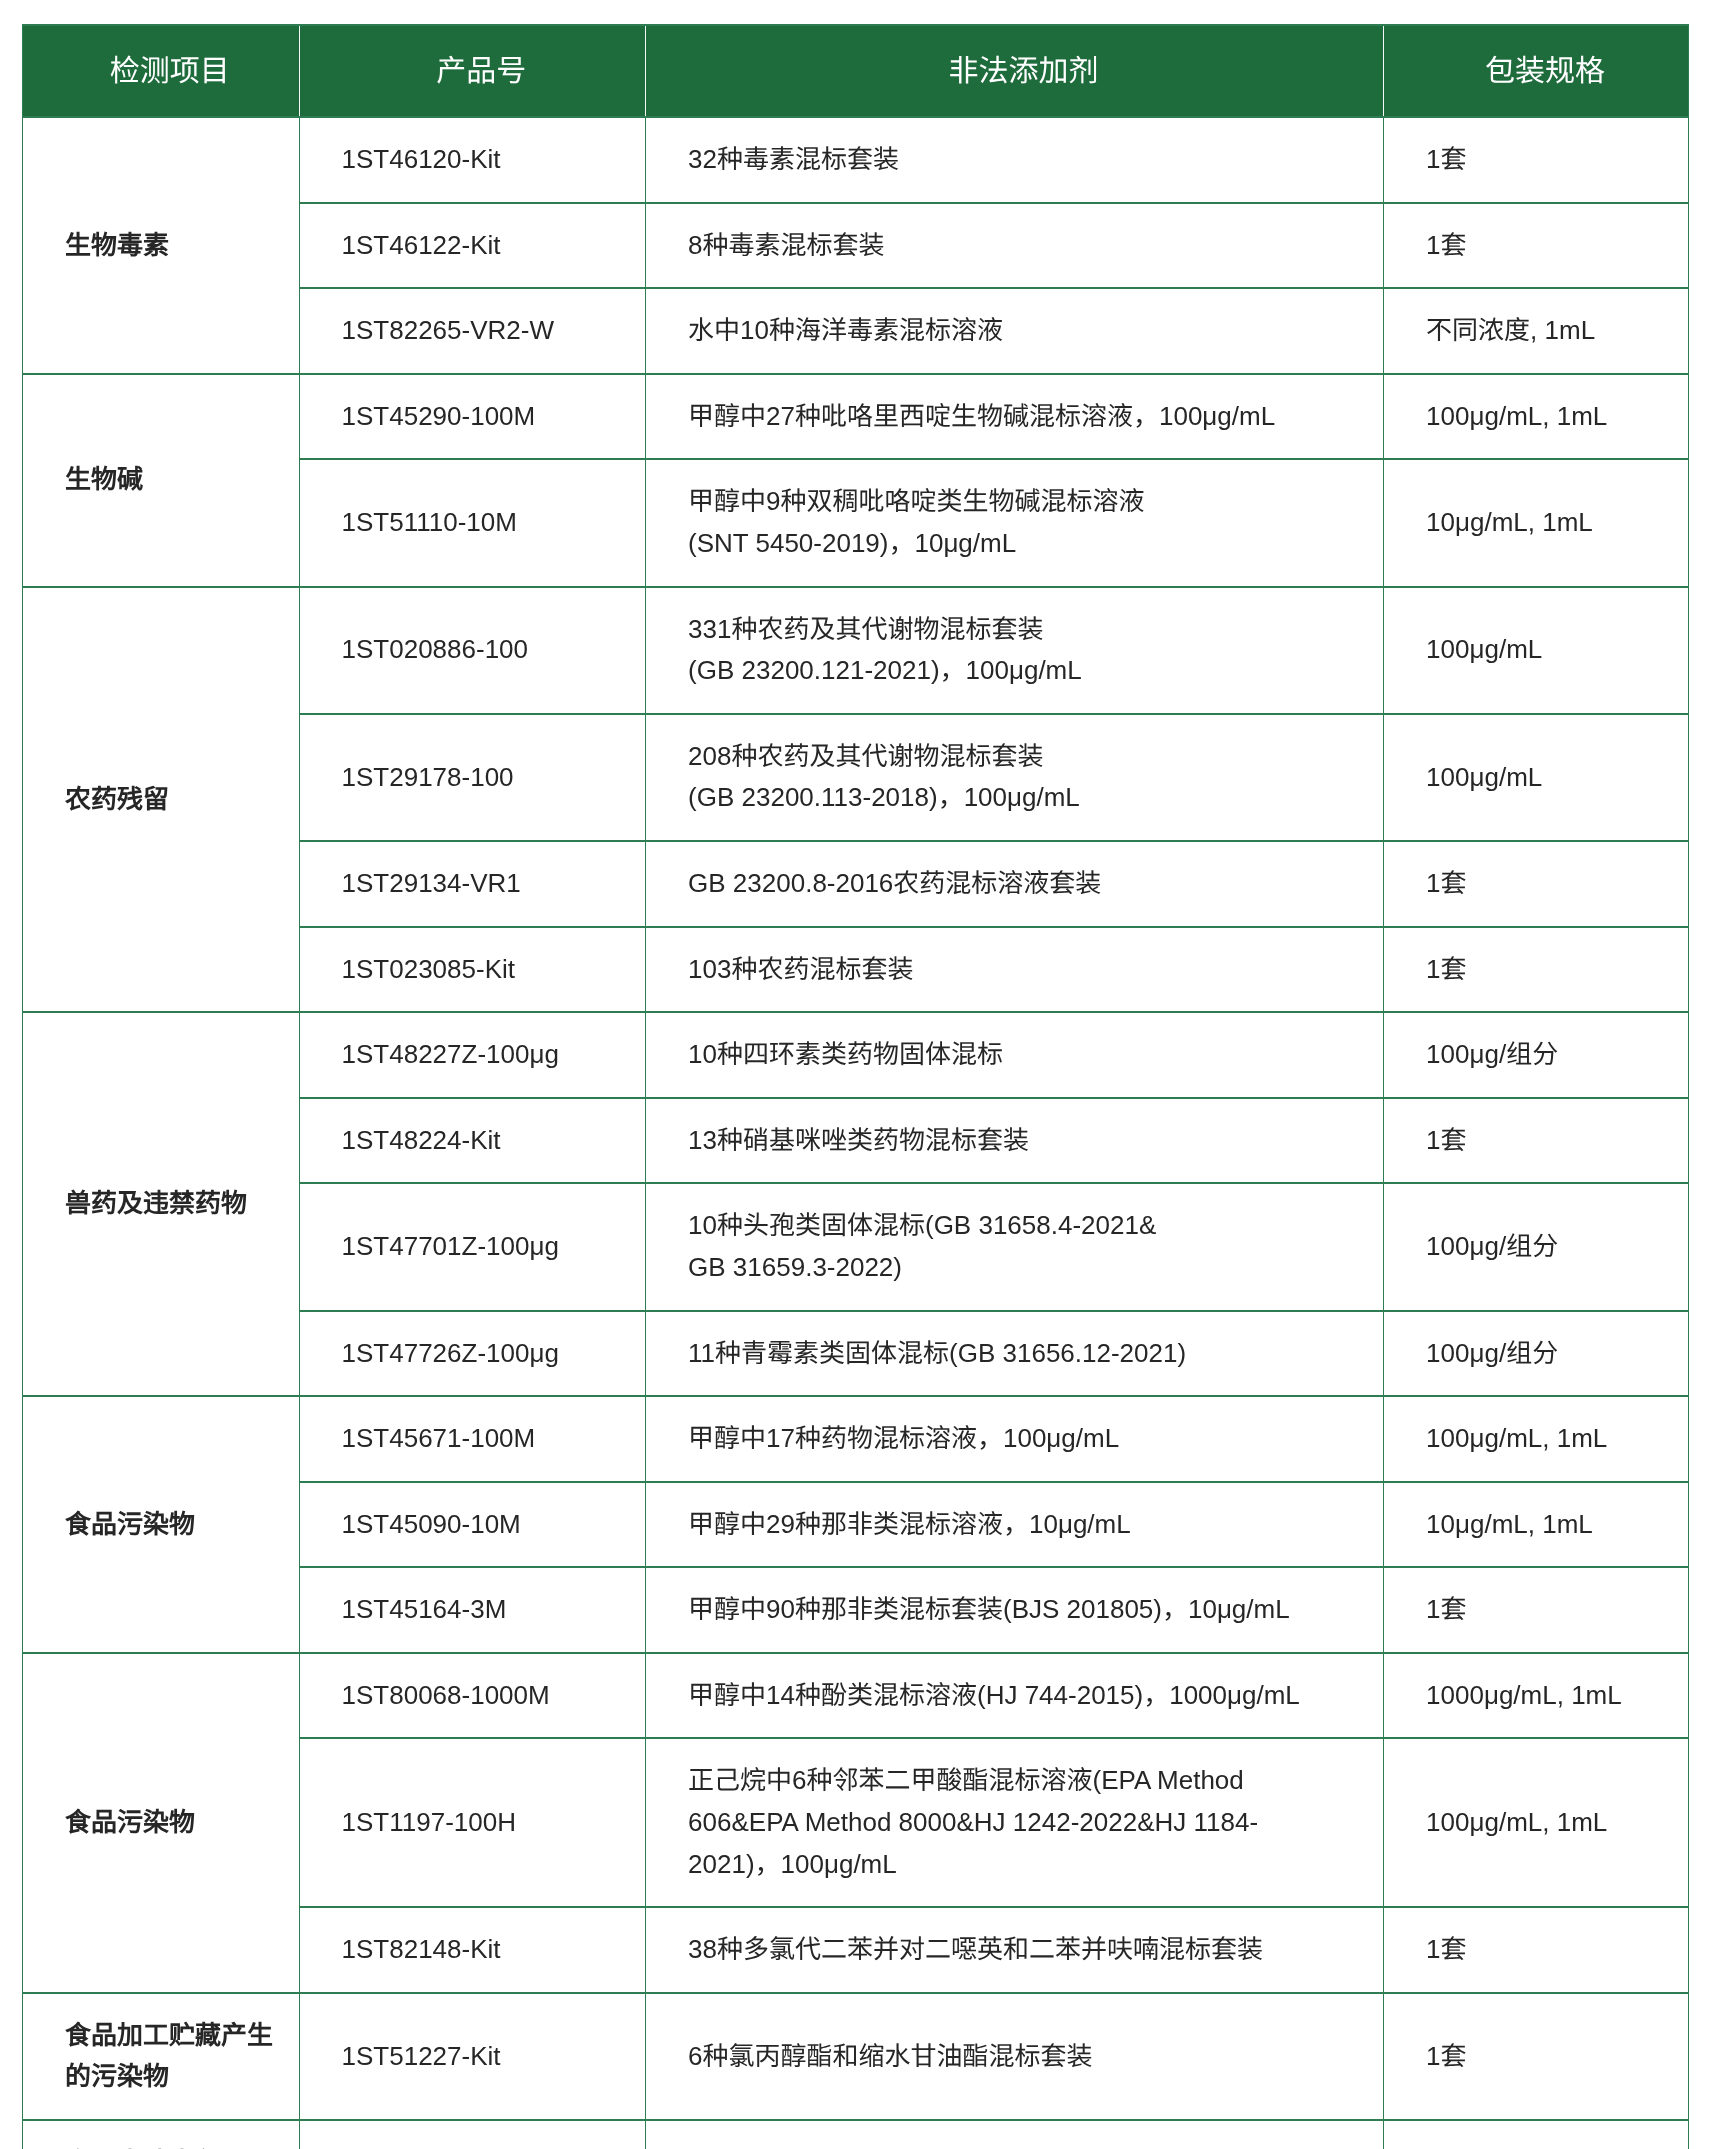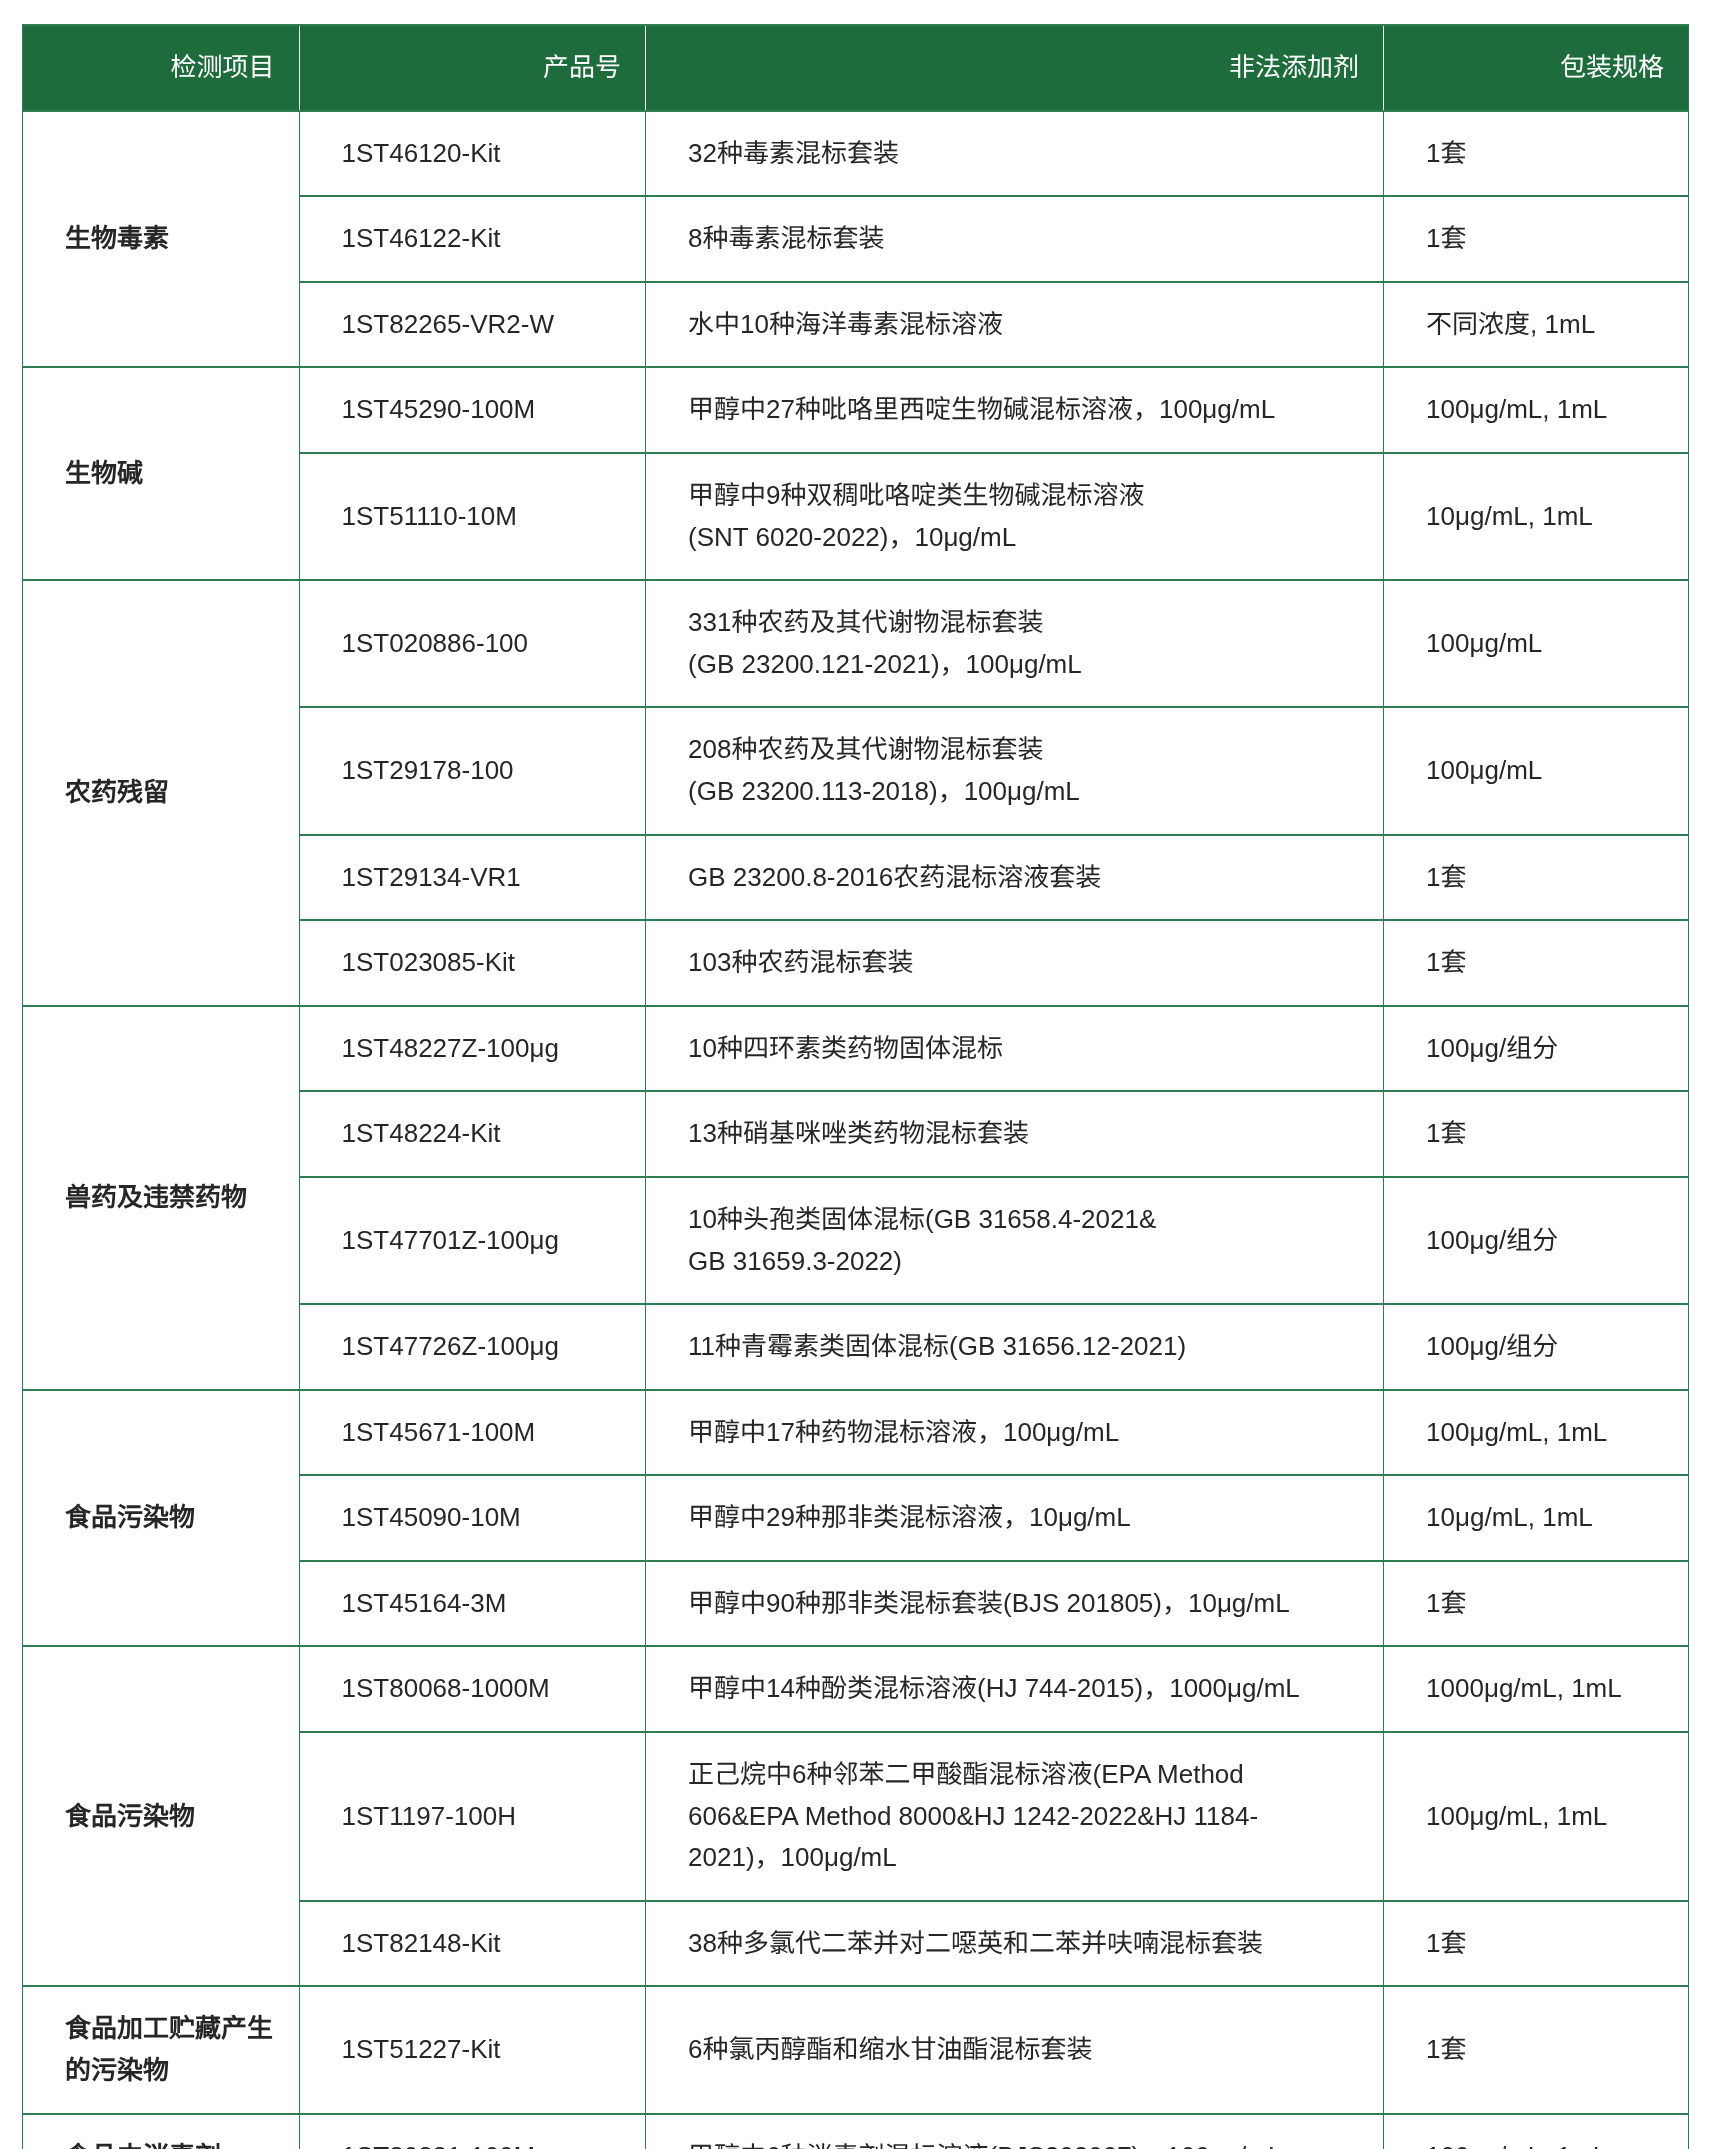--- a/index.html
+++ b/index.html
@@ -23,22 +23,22 @@
   }
   table.products col.c1 { width: 16.6%; }
   table.products col.c2 { width: 20.8%; }
   table.products col.c3 { width: 44.3%; }
   table.products col.c4 { width: 18.3%; }
 
   table.products thead th {
     background: var(--header-bg, #1E6B3C);
     color: var(--header-text, #ffffff);
     font-weight: normal;
-    text-align: right;
-    font-size: 26px;
+    text-align: center;
+    font-size: 30px;
     line-height: 1.6;
     padding: 21px 24px 21px 42px;
     border-top: 2.8px solid var(--border, #2E7D52);
     border-bottom: 2.8px solid var(--border, #2E7D52);
   }
   table.products thead th + th {
     border-left: 1.8px solid rgba(255,255,255,0.95);
     margin-top: 16px;
   }
   table.products thead th:first-child { border-left: 1.8px solid var(--border, #2E7D52); }
@@ -99,21 +99,21 @@
         </tr>
         <tr>
           <td class="cat" rowspan="2">生物碱</td>
           <td>1ST45290-100M</td>
           <td>甲醇中27种吡咯里西啶生物碱混标溶液，100μg/mL</td>
           <td>100μg/mL, 1mL</td>
         </tr>
         <tr>
           <td>1ST51110-10M</td>
           <td>甲醇中9种双稠吡咯啶类生物碱混标溶液
-(SNT 6020-2022)，10μg/mL</td>
+(SNT 5450-2019)，10μg/mL</td>
           <td>10μg/mL, 1mL</td>
         </tr>
         <tr>
           <td class="cat" rowspan="4">农药残留</td>
           <td>1ST020886-100</td>
           <td>331种农药及其代谢物混标套装
 (GB 23200.121-2021)，100μg/mL</td>
           <td>100μg/mL</td>
         </tr>
         <tr>

